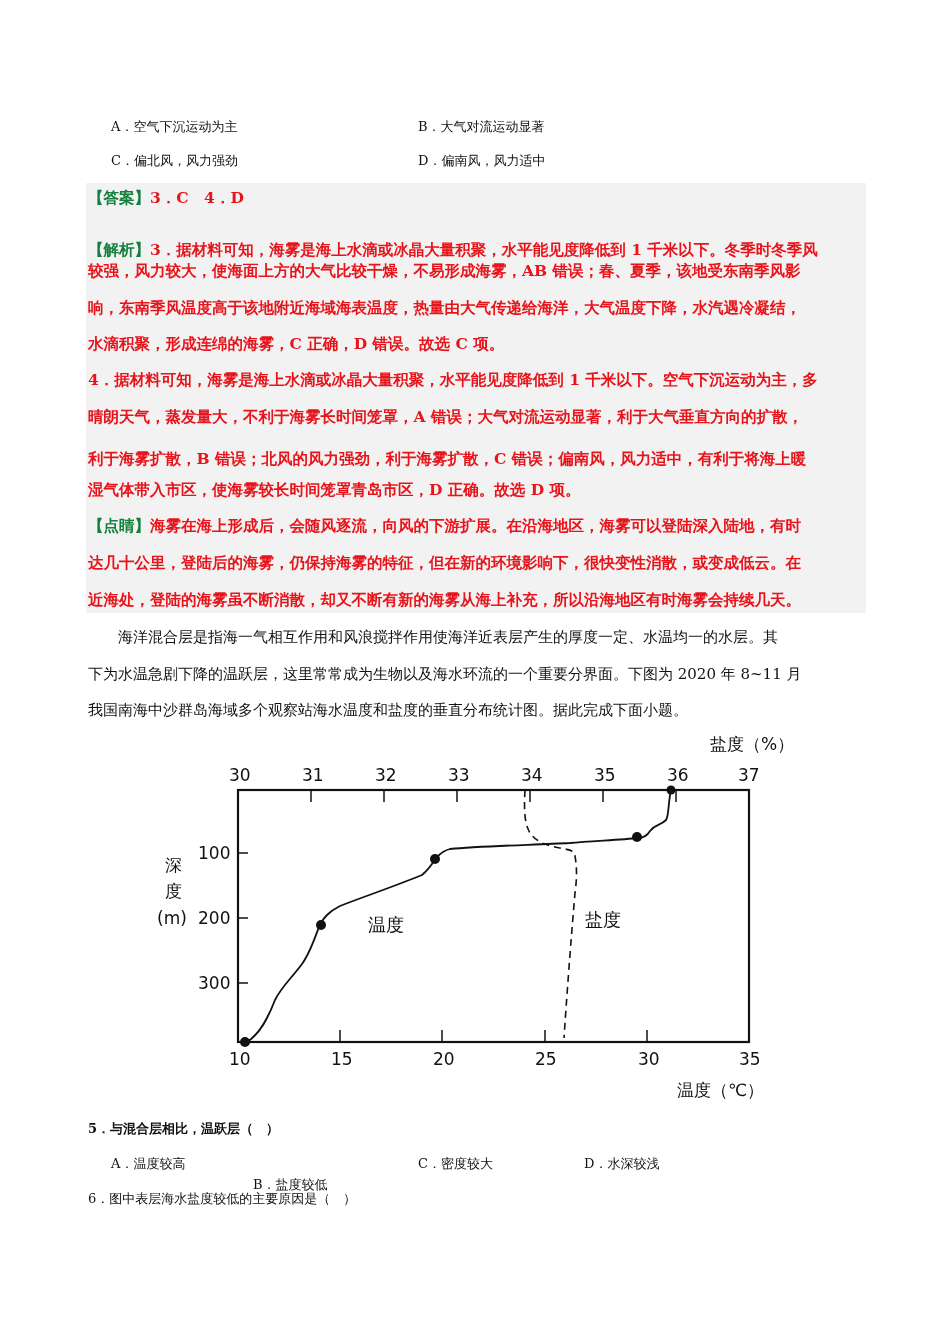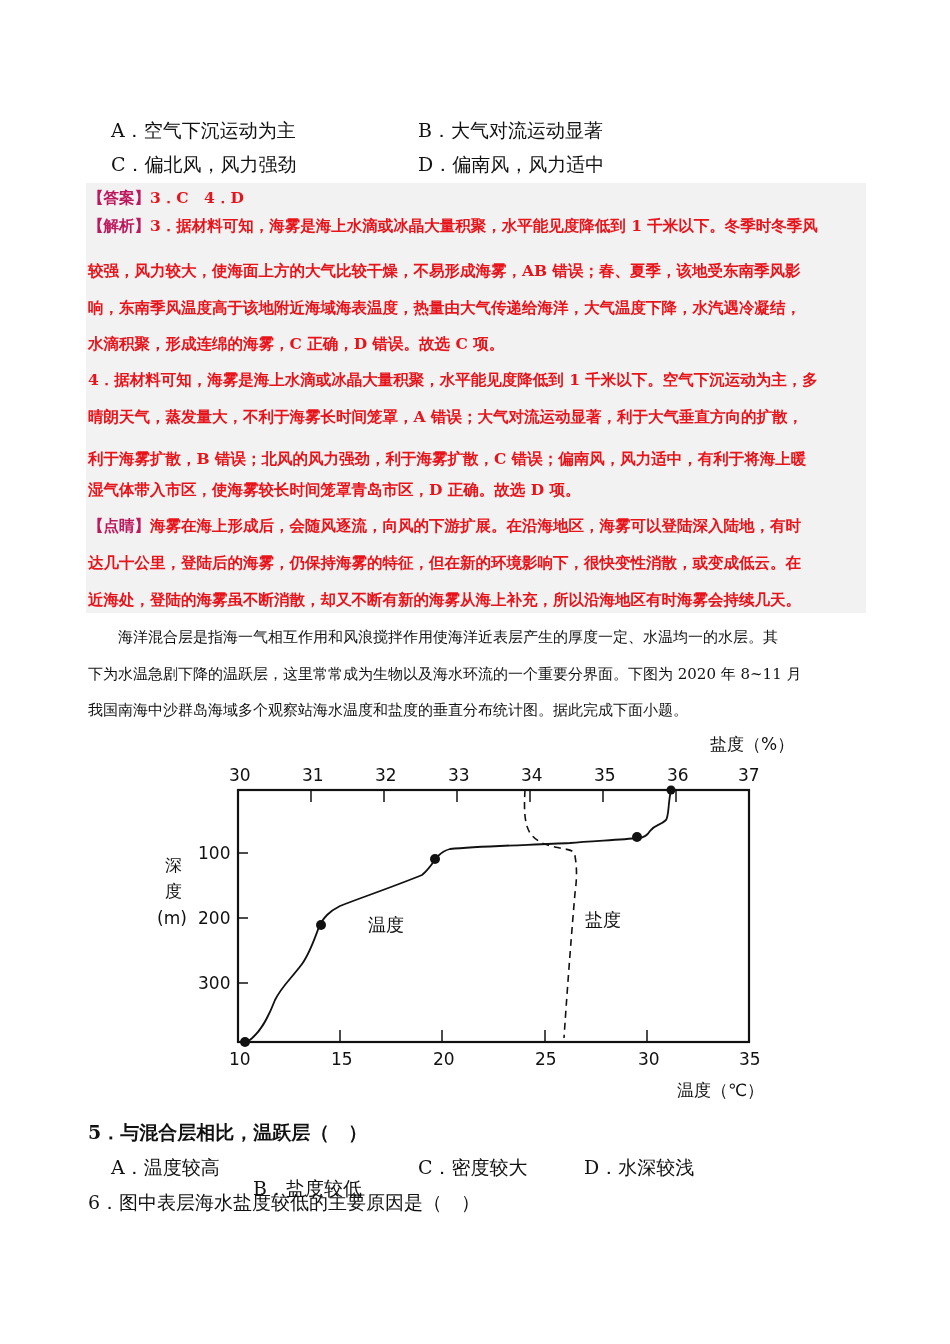--- a/index.html
+++ b/index.html
@@ -1,41 +1,41 @@
 <!DOCTYPE html>
 <html><head>
 <meta charset="utf-8">
 <style>
   html, body { margin: 0; padding: 0; background: #ffffff; }
   body { width: 950px; height: 1344px; position: relative; overflow: hidden;
          font-family: "DejaVu Serif", "Liberation Serif", serif; color: #111; }
   .line { position: absolute; font-size: 15.5px; line-height: 20px; white-space: nowrap; }
-  .opt { position: absolute; font-size: 19px; white-space: nowrap; }
+  .opt { position: absolute; font-size: 13px; white-space: nowrap; }
   .answer-box { position: absolute; left: 86px; top: 183px; width: 780px; height: 430px; background: #f2f2f2; }
   .red { color: #e8141b; font-weight: bold; }
-  .tag { color: #be185d; font-weight: bold; }
+  .tag { color: #15803d; font-weight: bold; }
   .chart { position: absolute; left: 150px; top: 728px; width: 650px; height: 380px; }
   .chart svg { width: 650px; height: 380px; }
   .chart text { font-family: "DejaVu Sans", "Liberation Sans", sans-serif; fill: #111; }
 </style>
 </head>
 <body>
 
 <div class="opt" style="left:111px; top:118px;">A．空气下沉运动为主</div>
 <div class="opt" style="left:418px; top:118px;">B．大气对流运动显著</div>
 <div class="opt" style="left:111px; top:152px;">C．偏北风，风力强劲</div>
 <div class="opt" style="left:418px; top:152px;">D．偏南风，风力适中</div>
 
 <div class="answer-box"></div>
 
 <div class="line" style="left:88px; top:188px;">
   <span class="tag">【答案】</span><span class="red">3．C　4．D</span>
 </div>
 
-<div class="line" style="left:88px; top:216px;">
+<div class="line" style="left:88px; top:240px;">
   <span class="tag">【解析】</span><span class="red">3．据材料可知，海雾是海上水滴或冰晶大量积聚，水平能见度降低到 1 千米以下。冬季时冬季风</span>
 </div>
 <div class="line red" style="left:88px; top:261px;">较强，风力较大，使海面上方的大气比较干燥，不易形成海雾，AB 错误；春、夏季，该地受东南季风影</div>
 <div class="line red" style="left:88px; top:298px;">响，东南季风温度高于该地附近海域海表温度，热量由大气传递给海洋，大气温度下降，水汽遇冷凝结，</div>
 <div class="line red" style="left:88px; top:334px;">水滴积聚，形成连绵的海雾，C 正确，D 错误。故选 C 项。</div>
 <div class="line red" style="left:88px; top:370px;text-align:right;">4．据材料可知，海雾是海上水滴或冰晶大量积聚，水平能见度降低到 1 千米以下。空气下沉运动为主，多</div>
 <div class="line red" style="left:88px; top:407px;">晴朗天气，蒸发量大，不利于海雾长时间笼罩，A 错误；大气对流运动显著，利于大气垂直方向的扩散，</div>
 <div class="line red" style="left:88px; top:449px;">利于海雾扩散，B 错误；北风的风力强劲，利于海雾扩散，C 错误；偏南风，风力适中，有利于将海上暖</div>
 <div class="line red" style="left:88px; top:480px;">湿气体带入市区，使海雾较长时间笼罩青岛市区，D 正确。故选 D 项。</div>
 

